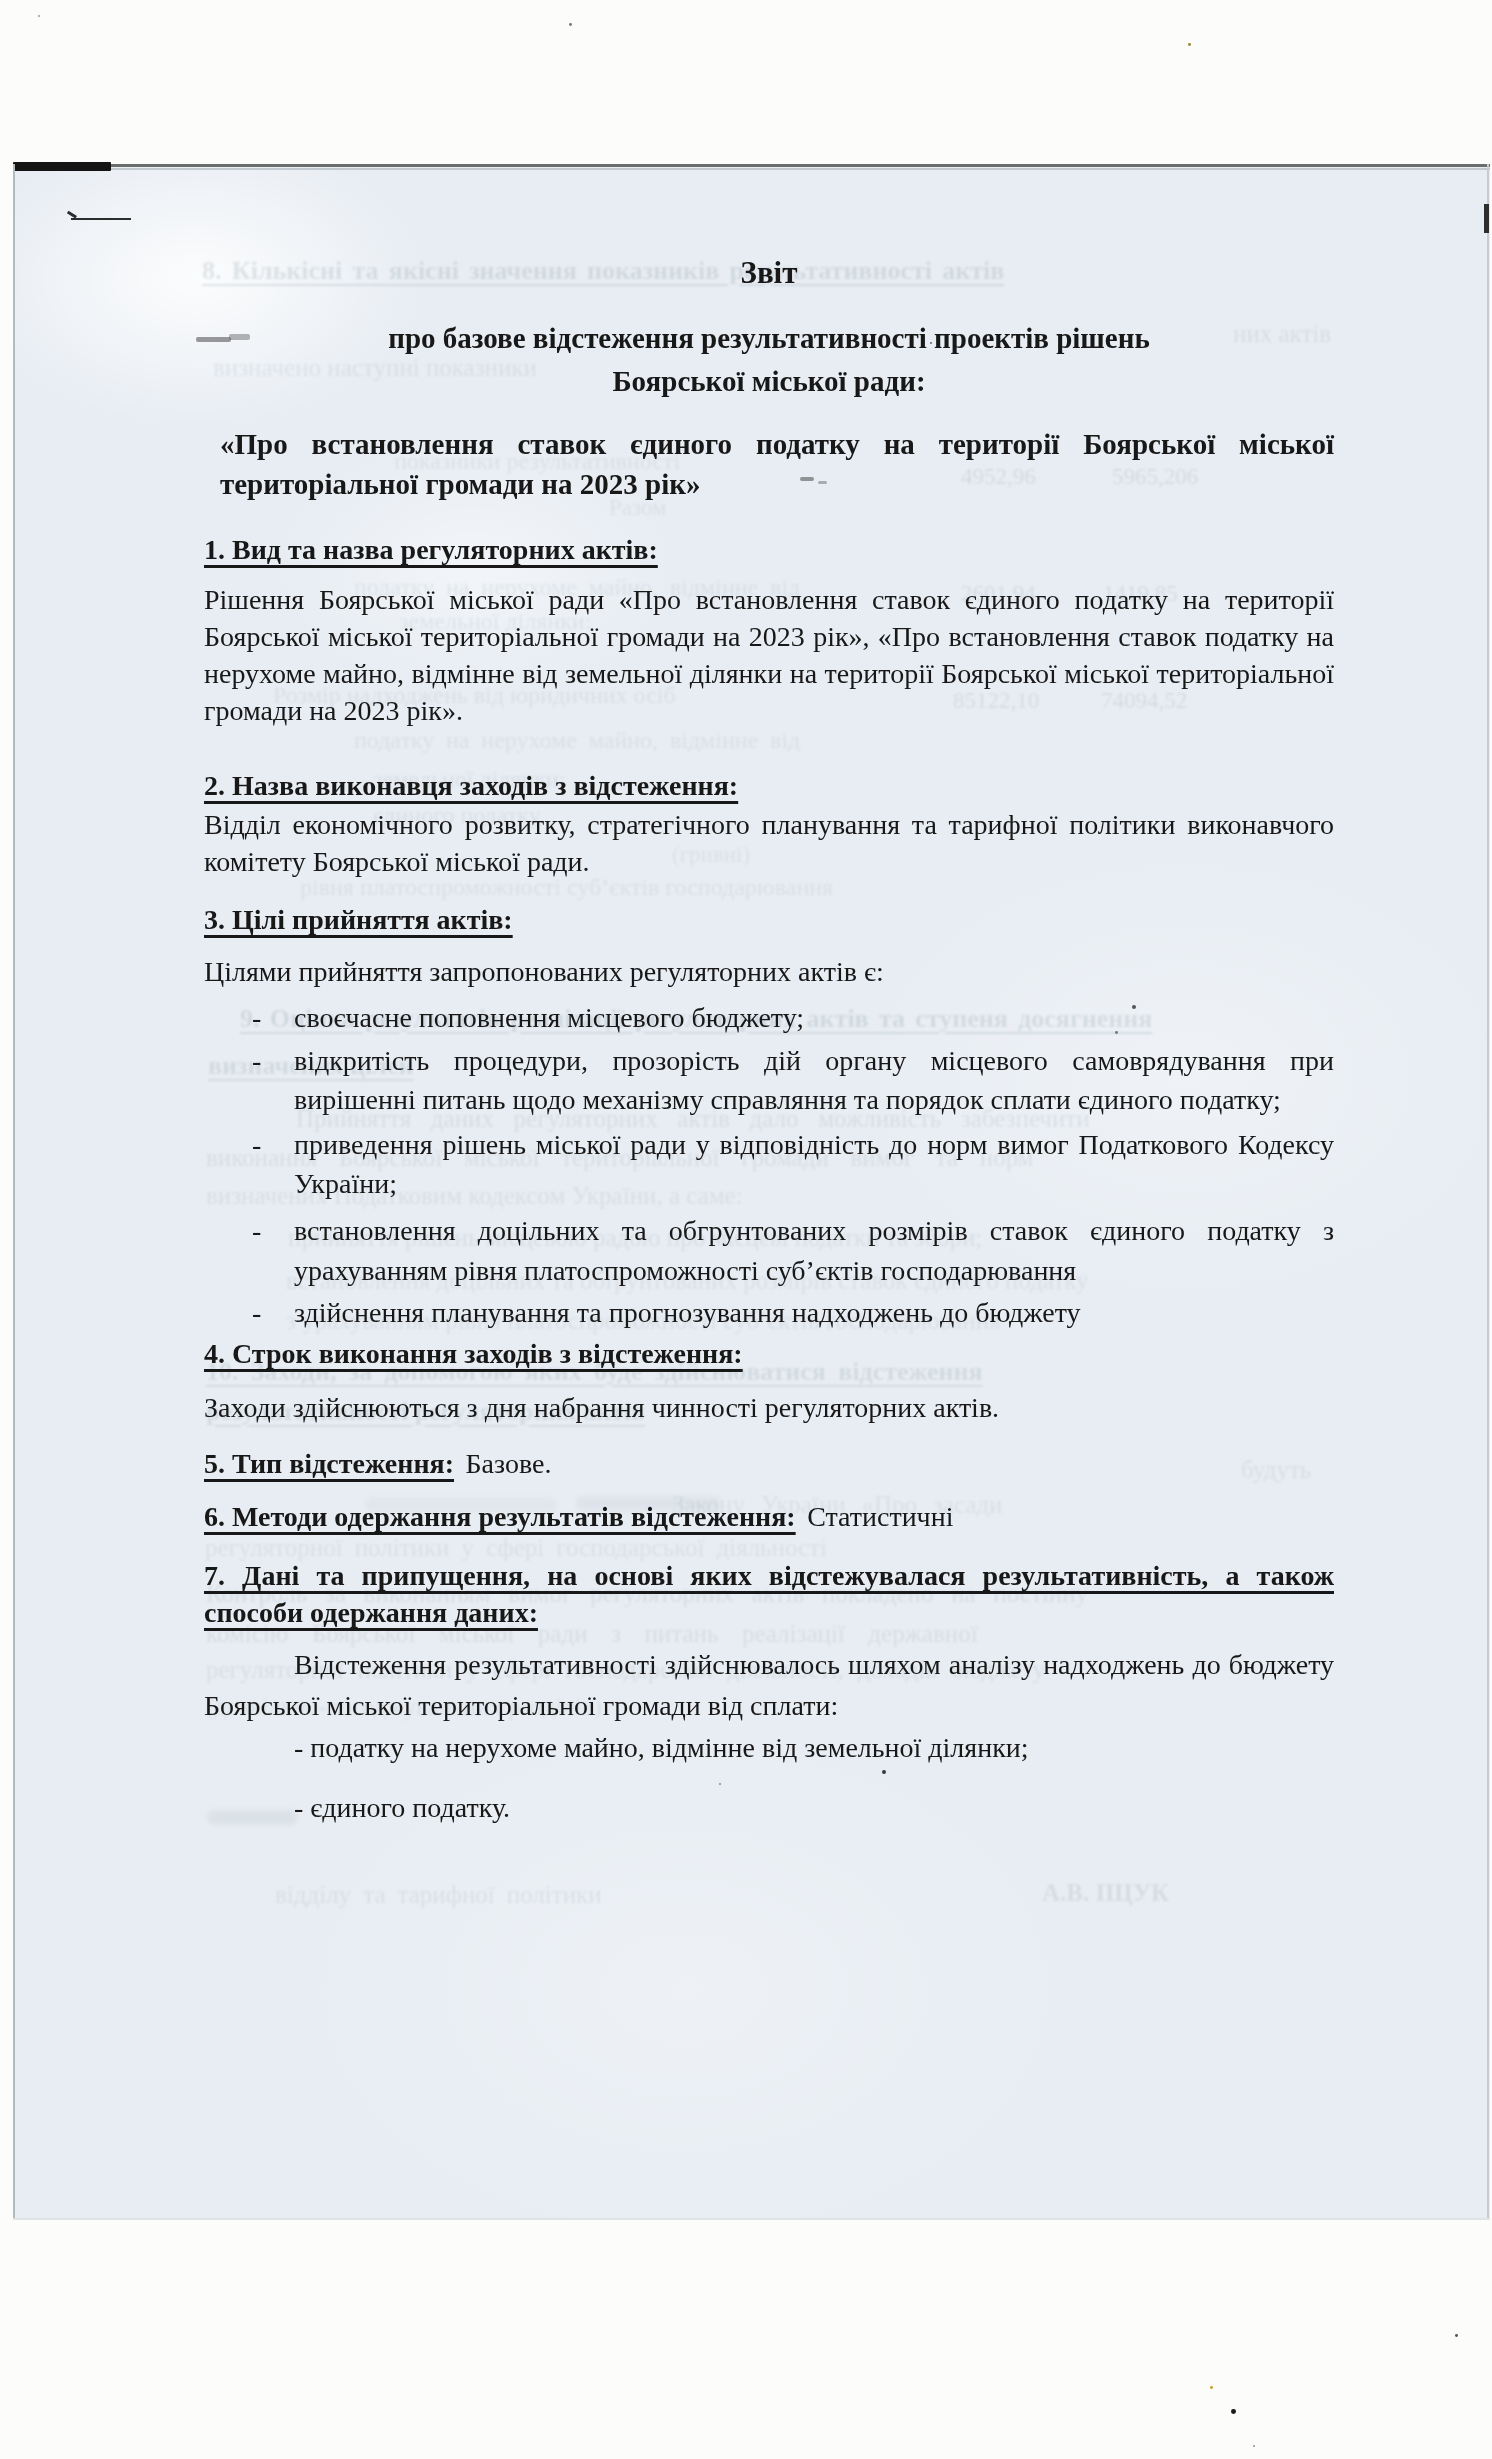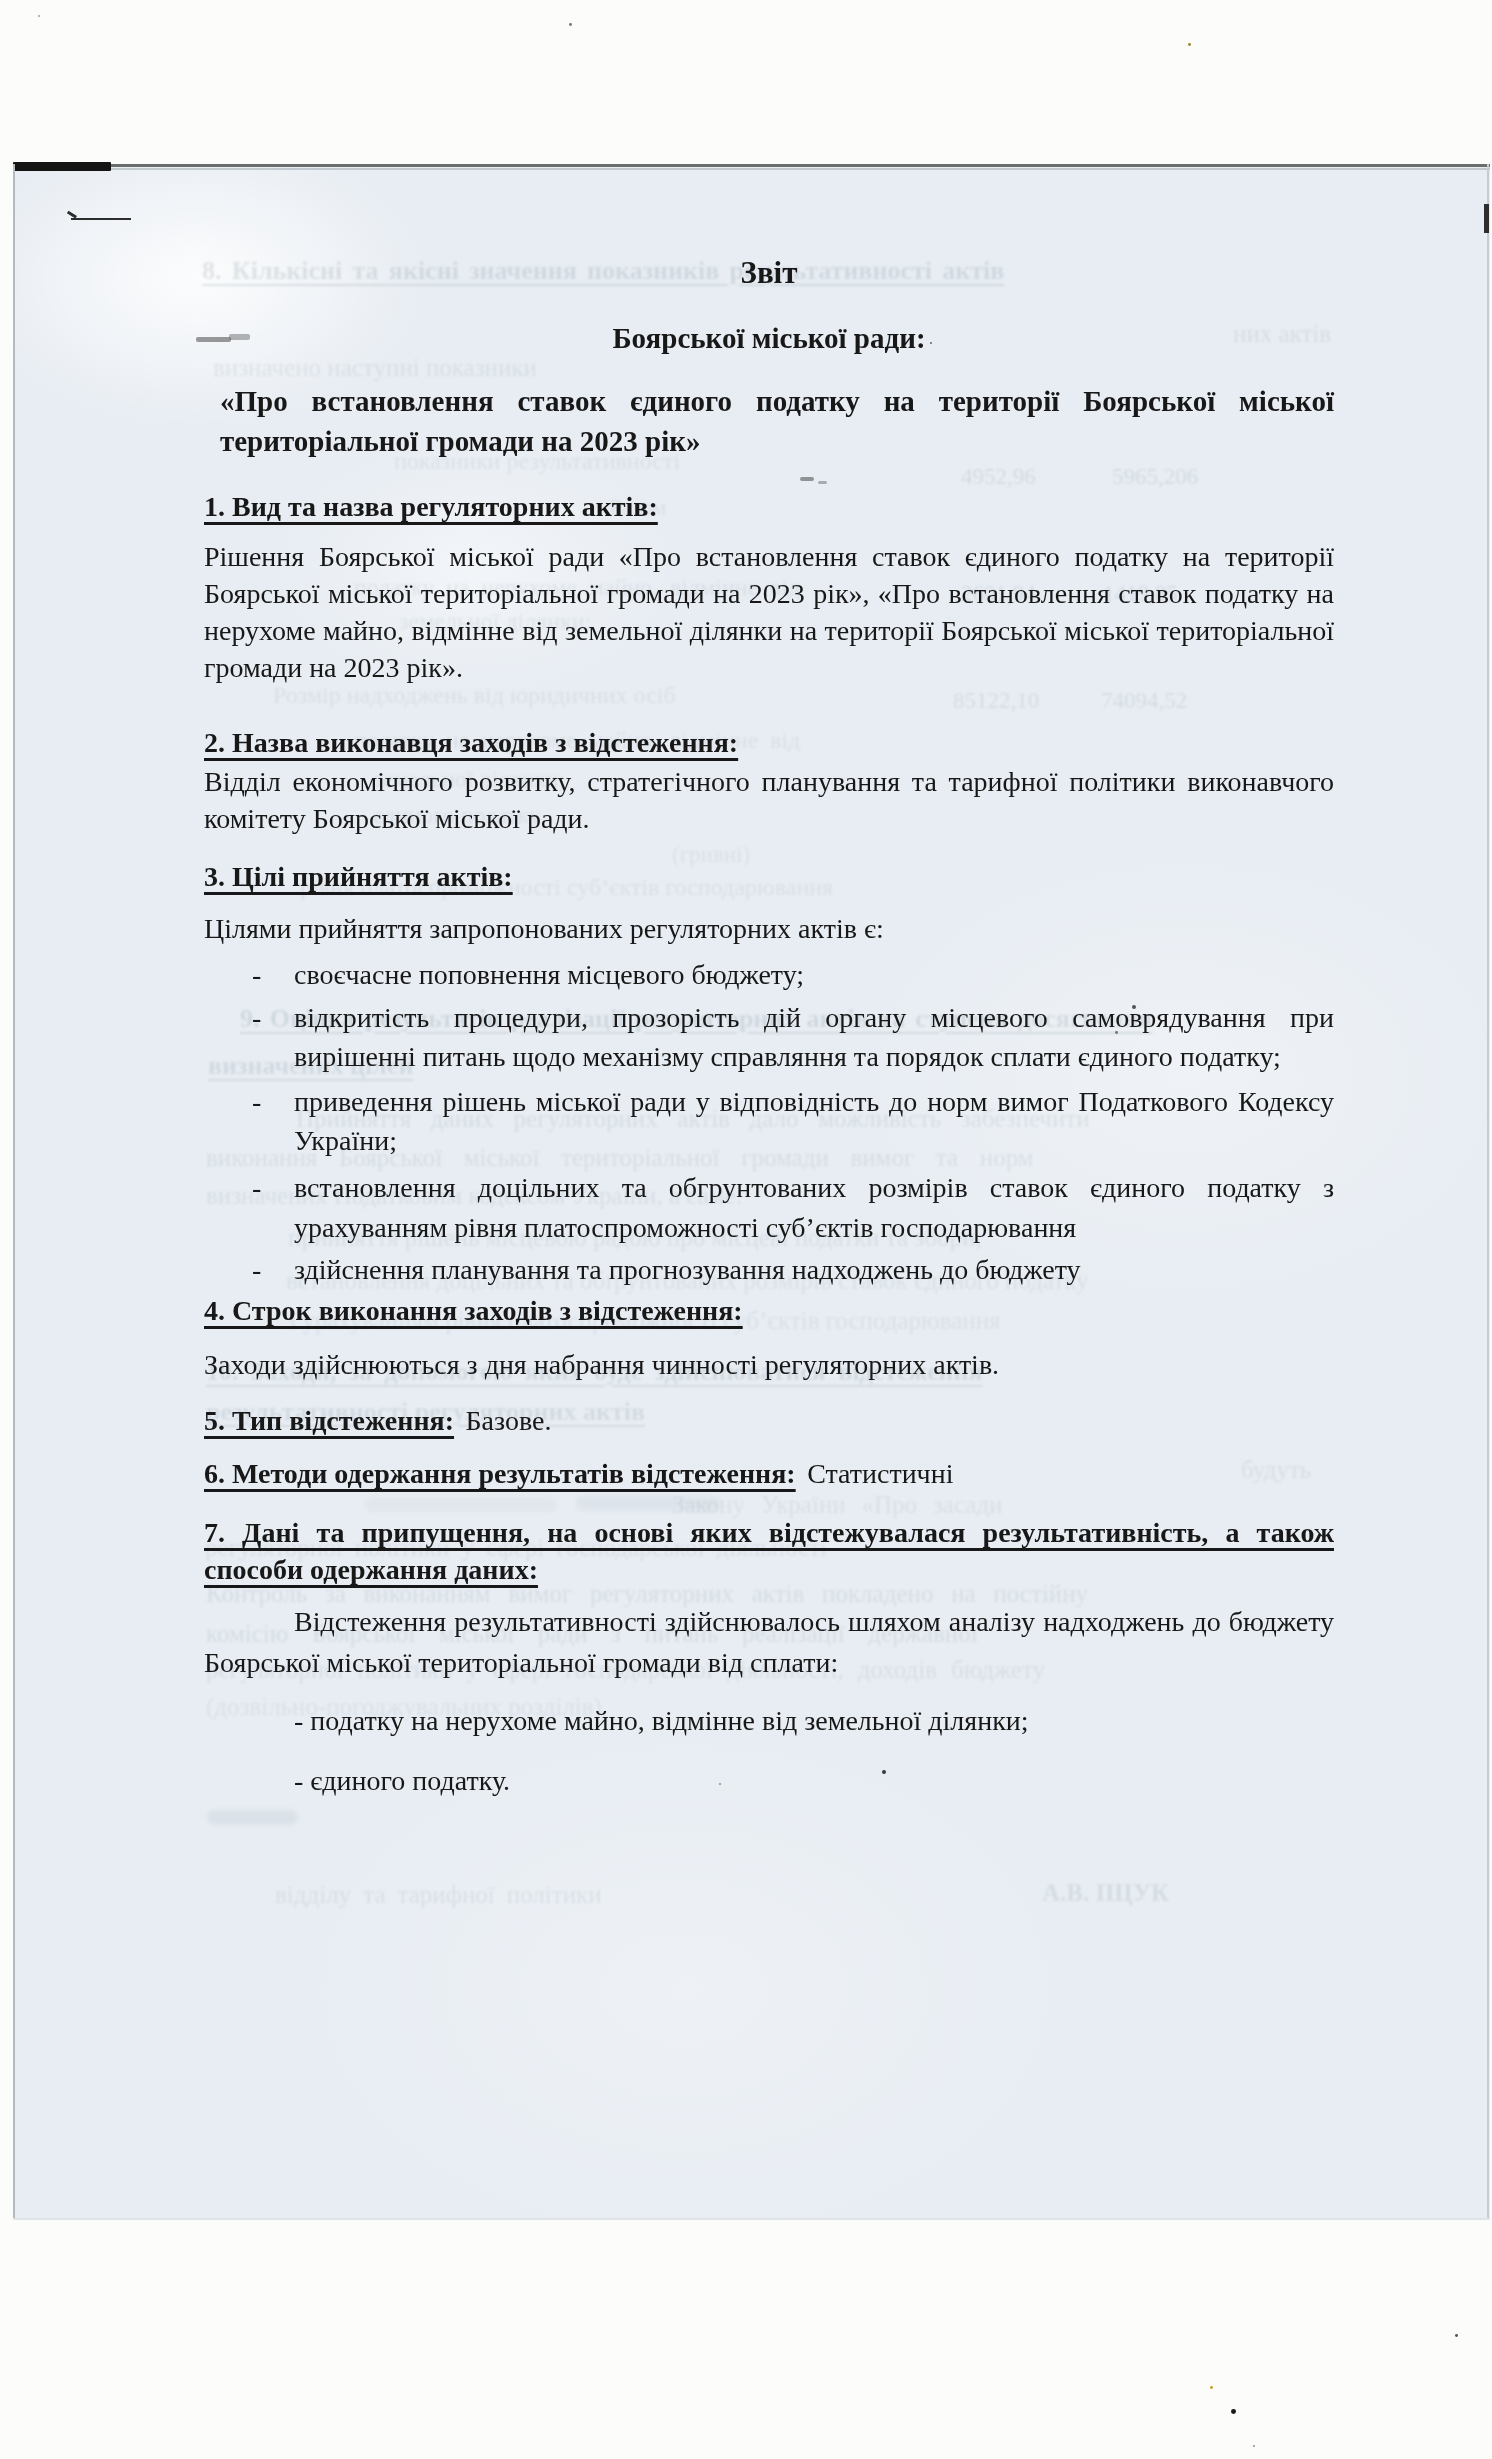--- a/index.html
+++ b/index.html
@@ -120,20 +120,21 @@
       <div class="speck" style="left: 1231px; top: 2409px; width: 4.8px; height: 4.8px; background: rgb(26, 26, 26);"></div>
       <div class="speck" style="left: 1210px; top: 2386px; width: 2.9px; height: 2.9px; background: rgb(201, 162, 39);"></div>
       <div class="speck" style="left: 1253px; top: 2445px; width: 1.9px; height: 1.9px; background: rgb(138, 138, 138);"></div>
     </div>
 
   <div class="content">
 
     <div class="doc-title">Звіт</div>
 
     <div class="subtitle">
+      <div>про базове відстеження результативності проектів рішень</div>
       <div>Боярської міської ради:</div>
     </div>
 
     <div class="intro">
       <p>«Про встановлення ставок єдиного податку на території Боярської міської територіальної громади на 2023 рік»</p>
     </div>
 
     <p class="h" style="margin-top:27px"><span class="hu">1. Вид та назва регуляторних актів:</span></p>
     <p class="para" style="margin-top:11.5px">Рішення Боярської міської ради «Про встановлення ставок єдиного податку на території Боярської міської територіальної громади на 2023 рік», «Про встановлення ставок податку на нерухоме майно, відмінне від земельної ділянки на території Боярської міської територіальної громади на 2023 рік».</p>
 
@@ -153,21 +154,21 @@
 
     <p class="h" style="margin-top:2.9px"><span class="hu">4. Строк виконання заходів з відстеження:</span></p>
     <p class="para" style="margin-top:15.4px;line-height:37px;text-align:left">Заходи здійснюються з дня набрання чинності регуляторних актів.</p>
 
     <p class="h" style="margin-top:19px"><span class="hu">5. Тип відстеження:</span><span class="hv">Базове.</span></p>
 
     <p class="h" style="margin-top:15.4px"><span class="hu">6. Методи одержання результатів відстеження:</span><span class="hv">Статистичні</span></p>
 
     <p class="h justify" style="margin-top:21px"><span class="hu">7. Дані та припущення, на основі яких відстежувалася результативність, а також способи одержання даних:</span></p>
     <p class="indent-para" style="margin-top:12.5px">Відстеження результативності здійснювалось шляхом аналізу надходжень до бюджету Боярської міської територіальної громади від сплати:</p>
-    <p class="dash-item" style="margin-top:19px">- податку на нерухоме майно, відмінне від земельної ділянки;</p>
+    <p class="dash-item" style="margin-top:3px">- податку на нерухоме майно, відмінне від земельної ділянки;</p>
     <p class="dash-item" style="margin-top:23px">- єдиного податку.</p>
 
   </div>
 
   <div class="art" style="left:13.4px;top:164px;width:1477px;height:2.9px;background:#555;opacity:.85"></div>
   <div class="art" style="left:13.4px;top:168px;width:1477px;height:1.9px;background:#9aa4ab;opacity:.5"></div>
   <div class="art" style="left:13.4px;top:162px;width:98px;height:8.6px;background:#141414;border-radius:1px"></div>
   <div class="art" style="left:13.4px;top:164px;width:1.9px;height:2056px;background:#b3bac0"></div>
   <div class="art" style="left:1487px;top:164px;width:1.9px;height:2056px;background:#c6ccd1"></div>
   <div class="art" style="left:1484px;top:204px;width:4.8px;height:29px;background:#2e2e2e"></div>

